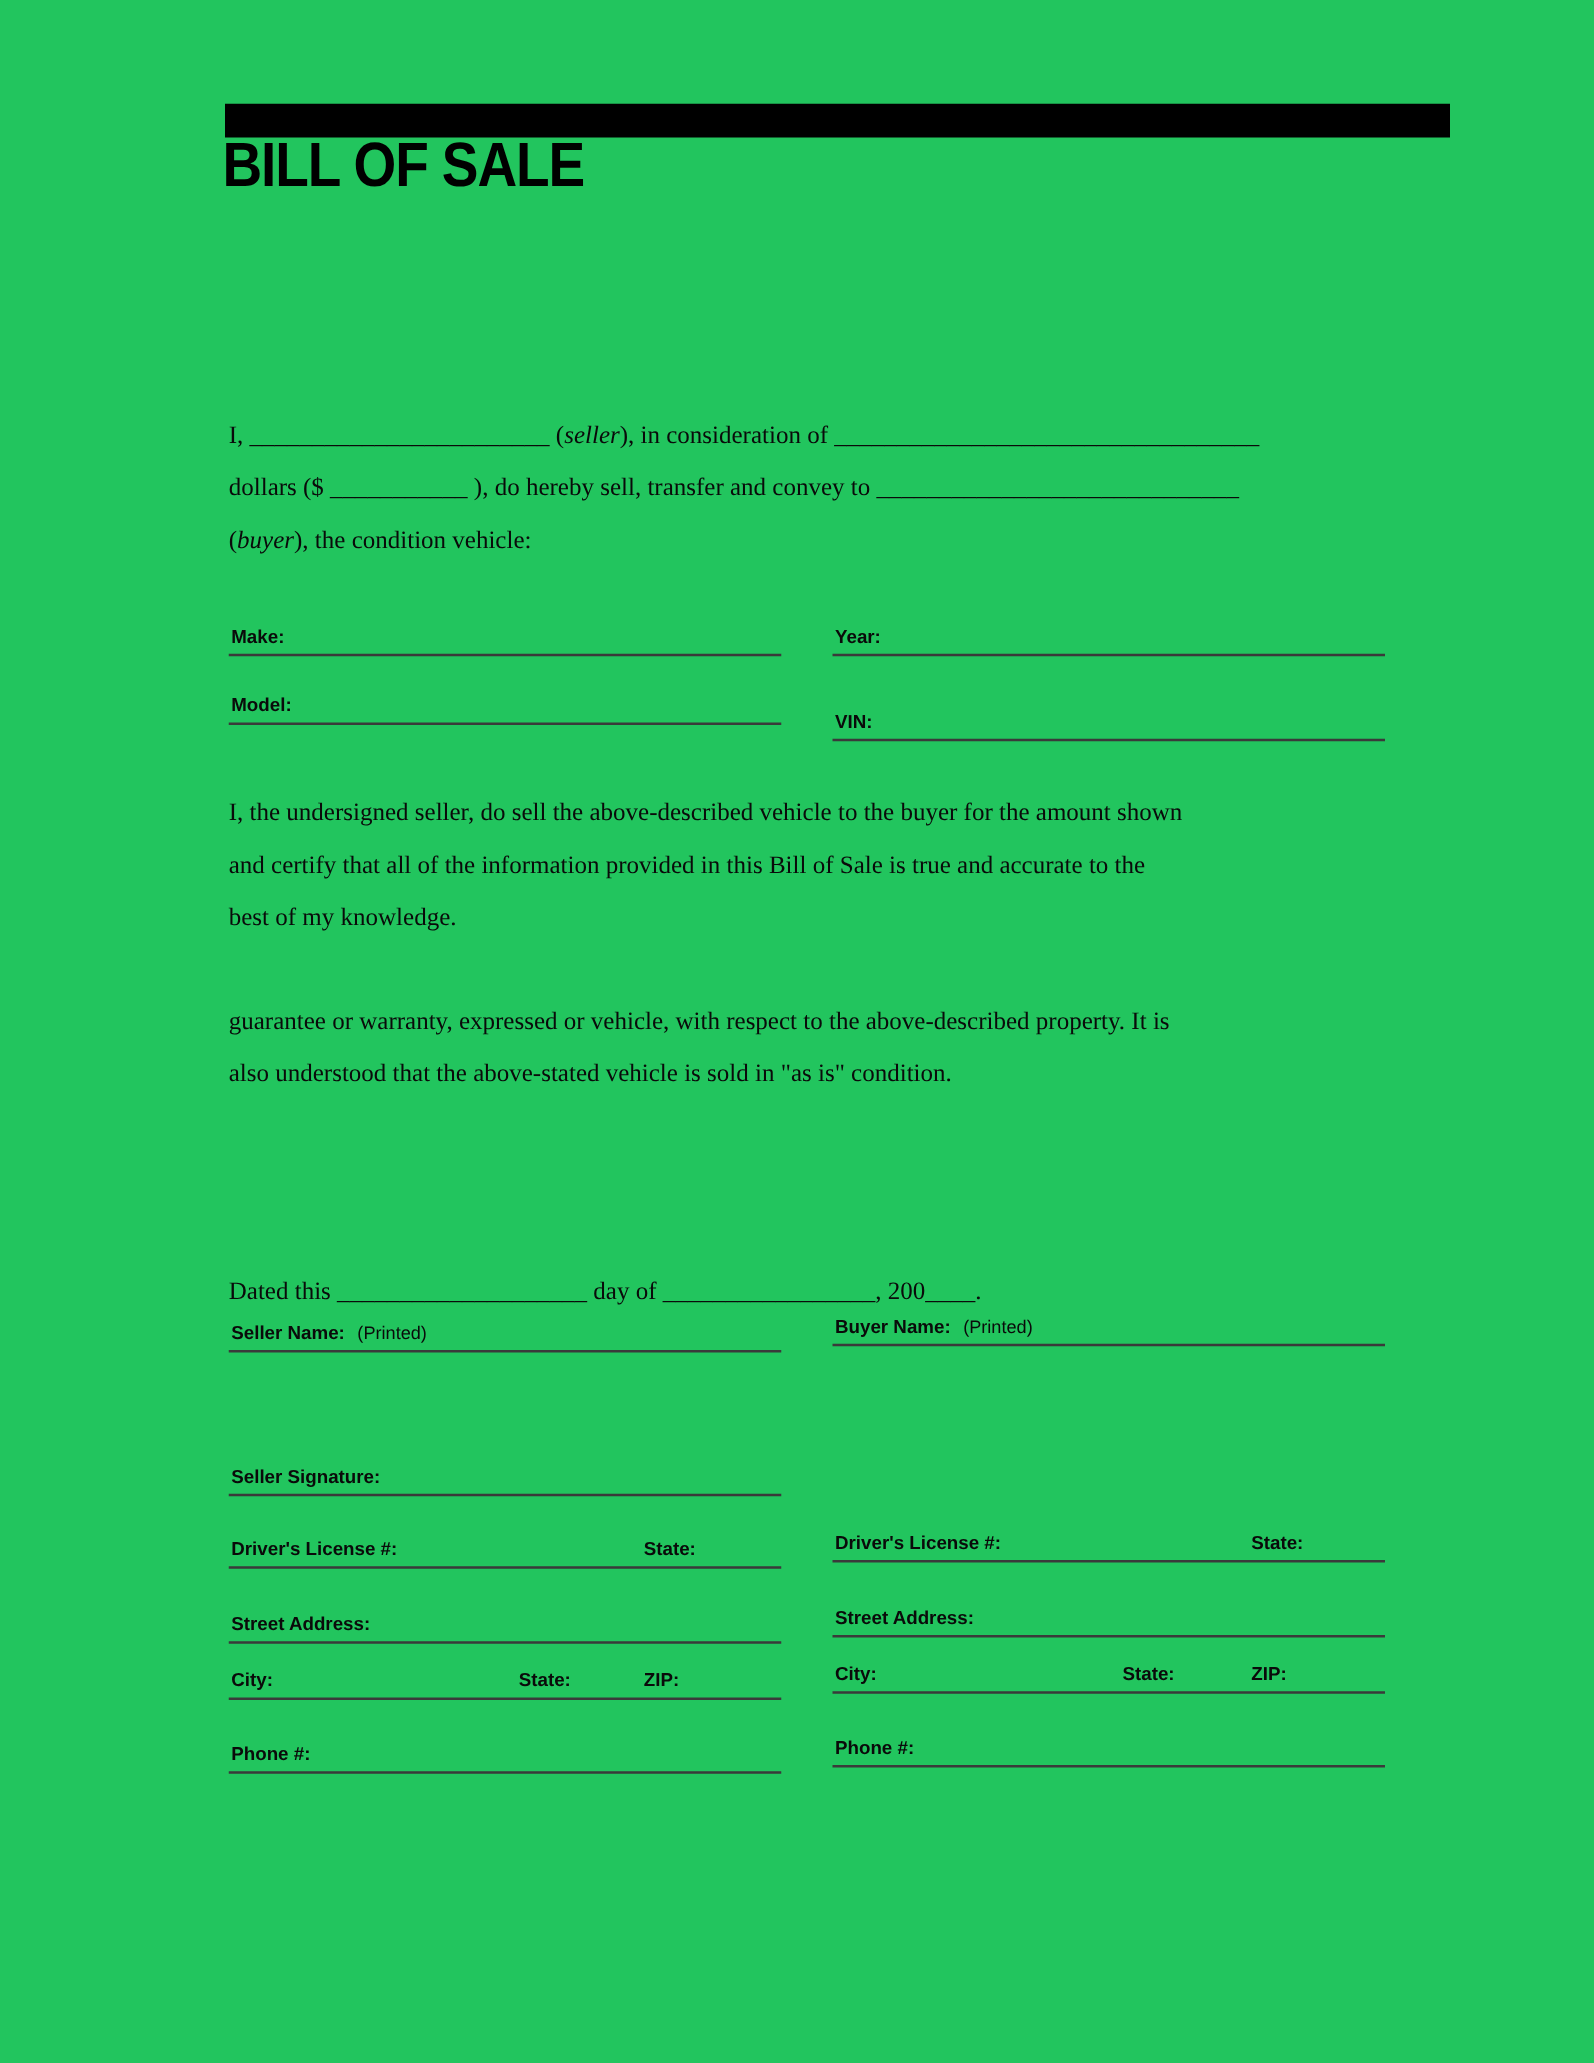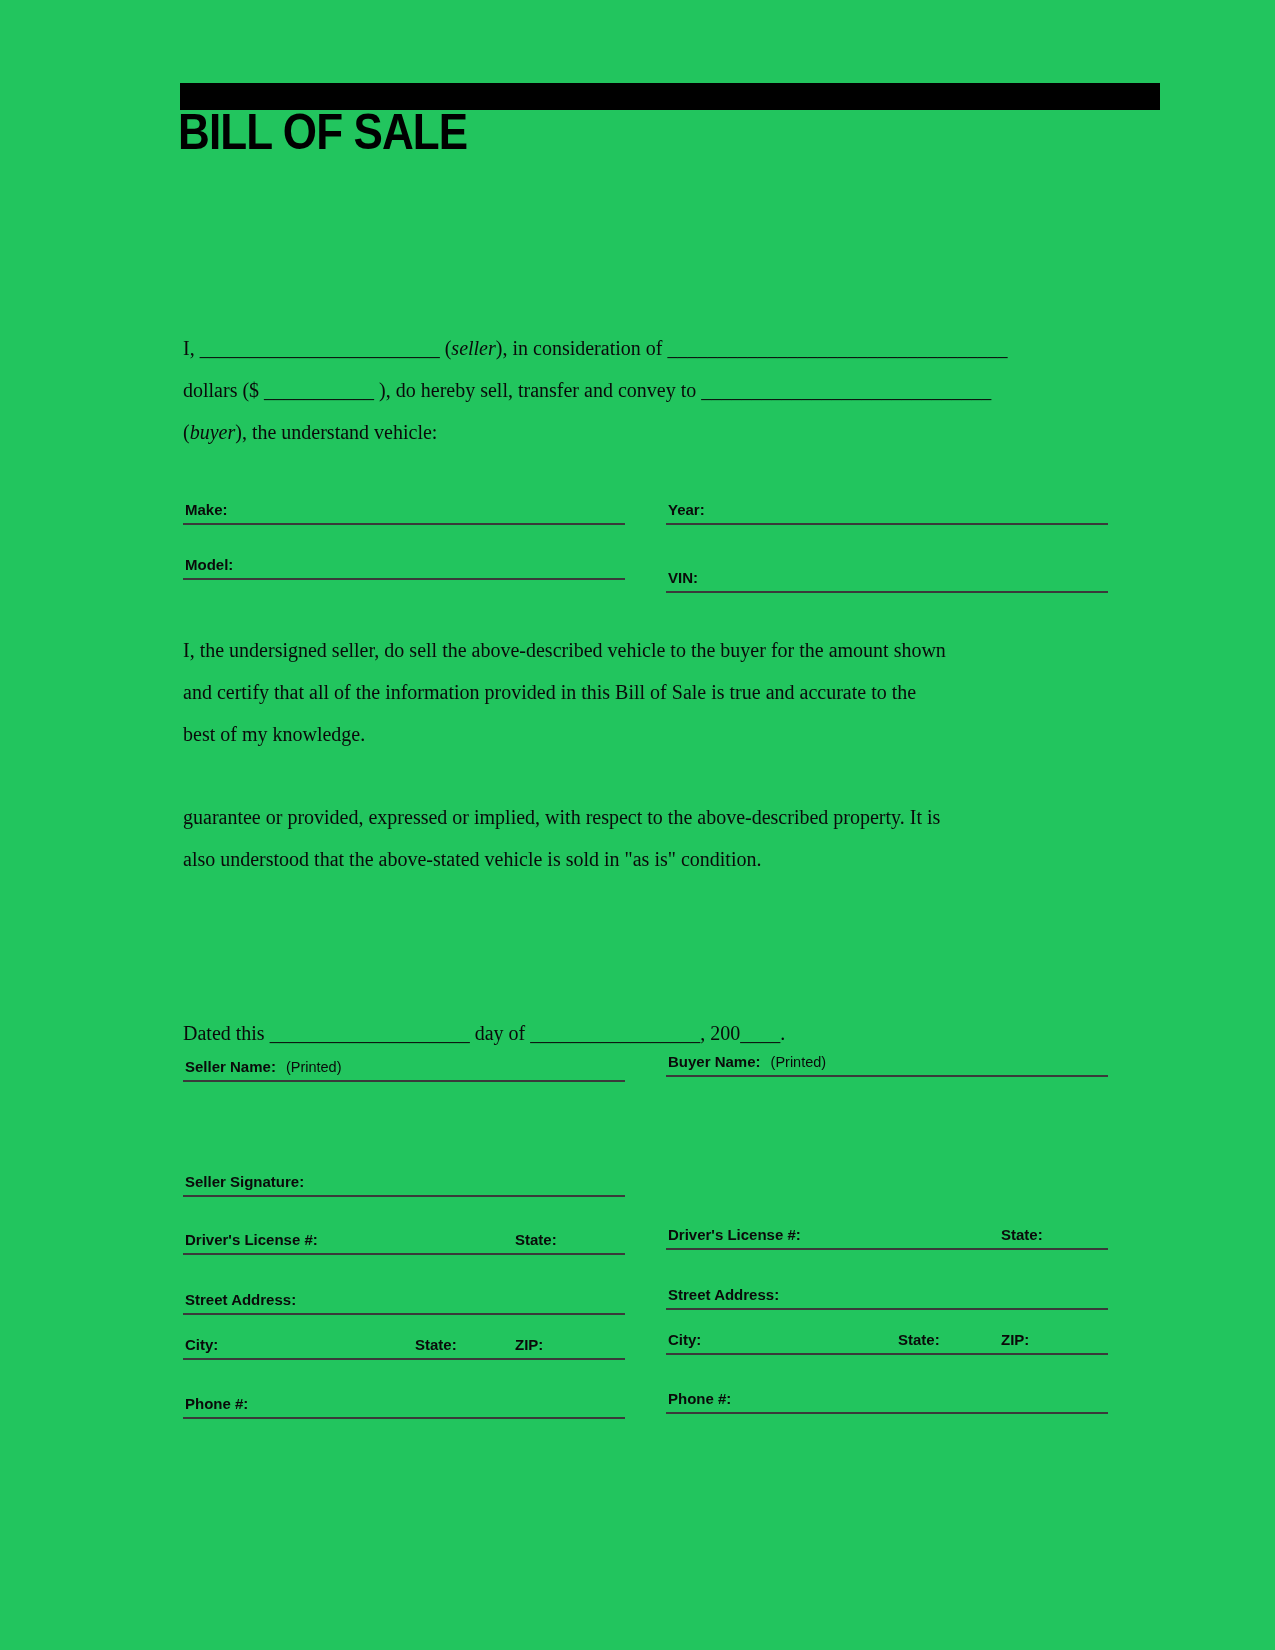--- a/index.html
+++ b/index.html
@@ -48,21 +48,21 @@
 <body>
 
 <div class="page">
 
   <div class="header-bar"></div>
   <div class="doc-title">BILL OF SALE</div>
 
   <div class="serif-block" style="top:327px;">
     <div class="serif-line"><span>I, </span><span>________________________</span><span> (</span><span class="it">seller</span><span>), in consideration of </span><span>__________________________________</span></div>
     <div class="serif-line"><span>dollars ($ </span><span>___________</span><span> ), do hereby sell, transfer and convey to </span><span>_____________________________</span></div>
-    <div class="serif-line"><span>(</span><span class="it">buyer</span><span>), the understand vehicle:</span></div>
+    <div class="serif-line"><span>(</span><span class="it">buyer</span><span>), the condition vehicle:</span></div>
   </div>
 
   <div class="field-row col-left" style="top:496px;">
     <span class="lbl">Make:</span>
   </div>
   <div class="field-row col-right" style="top:496px;">
     <span class="lbl">Year:</span>
   </div>
   <div class="field-row col-left" style="top:551px;">
     <span class="lbl">Model:</span>
@@ -71,21 +71,21 @@
     <span class="lbl">VIN:</span>
   </div>
 
   <div class="serif-block" style="top:629px;">
     <div class="serif-line">I, the undersigned seller, do sell the above-described vehicle to the buyer for the amount shown</div>
     <div class="serif-line">and certify that all of the information provided in this Bill of Sale is true and accurate to the</div>
     <div class="serif-line">best of my knowledge.</div>
   </div>
 
   <div class="serif-block" style="top:796px;">
-    <div class="serif-line">guarantee or provided, expressed or implied, with respect to the above-described property. It is</div>
+    <div class="serif-line">guarantee or warranty, expressed or vehicle, with respect to the above-described property. It is</div>
     <div class="serif-line">also understood that the above-stated vehicle is sold in "as is" condition.</div>
   </div>
 
   <div class="serif-block" style="top:1012px;">
     <div class="serif-line"><span>Dated this </span><span>____________________</span><span> day of </span><span>_________________</span><span>, 200</span><span>____</span><span>.</span></div>
   </div>
 
   <div class="field-row col-left" style="top:1168px;">
     <span class="lbl">Seller Signature:</span>
   </div>

